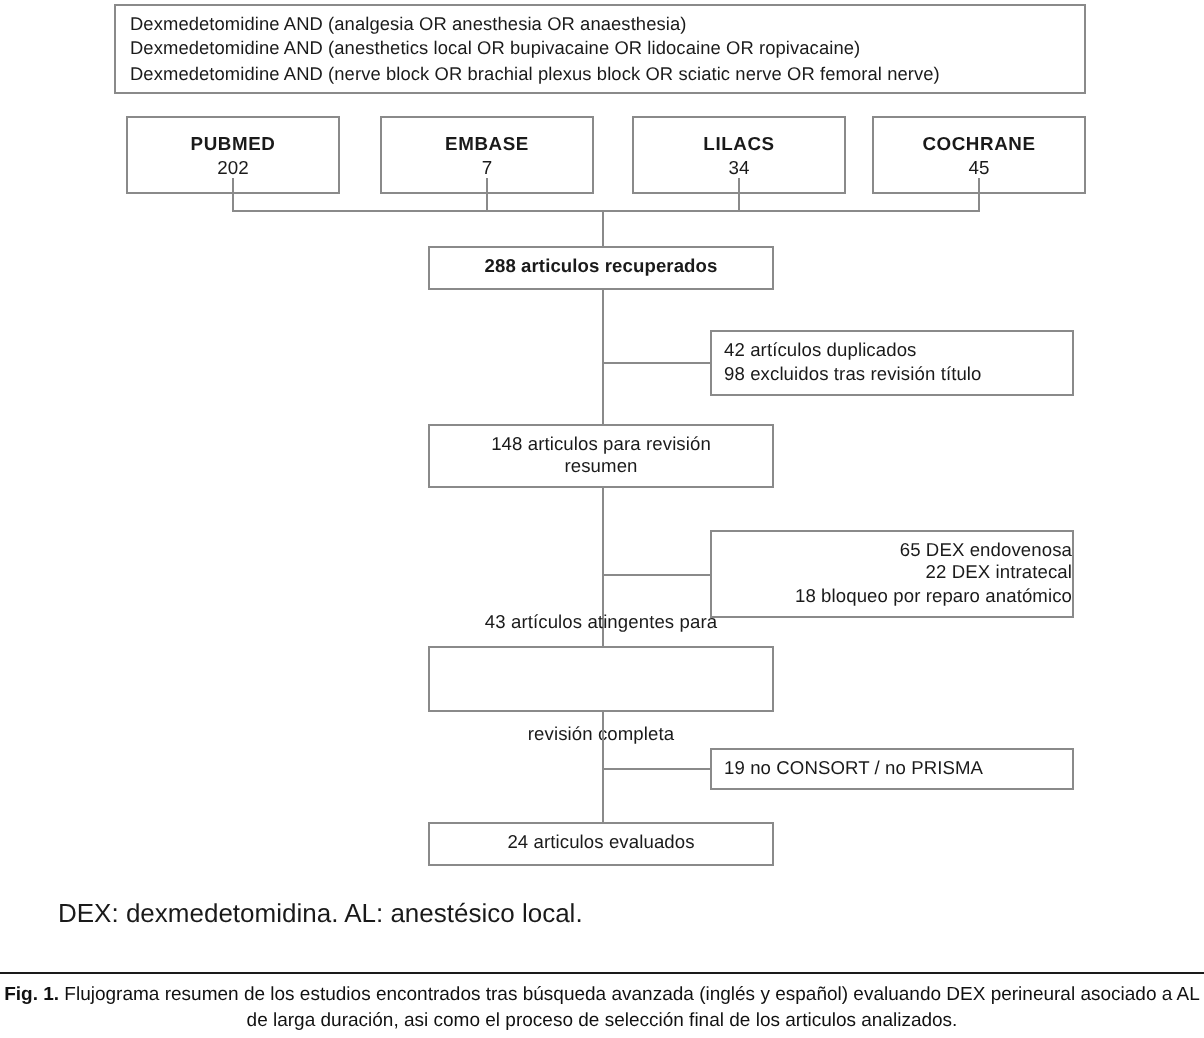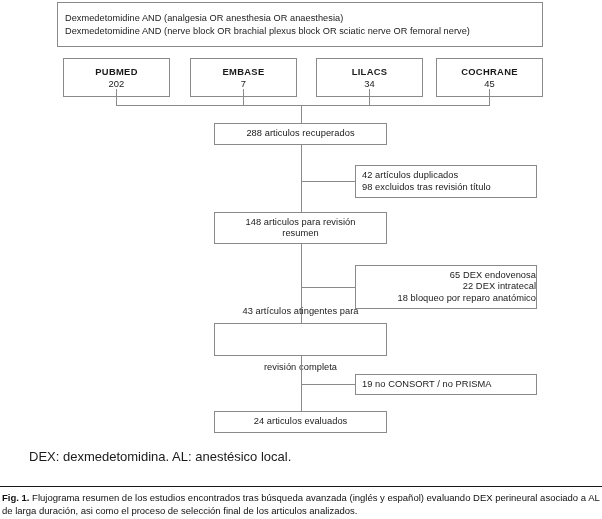--- a/index.html
+++ b/index.html
@@ -77,21 +77,21 @@
     line-height: 11.5px;
   }
   #db-pubmed   { left: 63px; }
   #db-embase   { left: 190px; }
   #db-lilacs   { left: 316px; }
   #db-cochrane { left: 436px; }
 
   
   #box-retrieved {
     left: 214px; top: 123px;
-    width: 173px; height: 22px;
+    width: 173px; height: 22px; font-weight: bold;
   }
   #box-abstract {
     left: 214px; top: 212px;
     width: 173px; height: 32px;
   }
   #box-fulltext {
     left: 214px; top: 323px;
     width: 173px; height: 33px; gap: 44px;
   }
   #box-evaluated {
@@ -150,33 +150,34 @@
     background: #1a1a1a;
   }
   #figure-caption {
     position: absolute;
     left: 2px;
     top: 492px;
     width: 598px;
     font-size: 9.5px;
     line-height: 12.6px;
     color: #111111;
-    text-align: left;
+    text-align: center;
   }
   #figure-caption .figlabel {
     font-weight: bold;
   }
 </style>
 </head>
 <body>
 
 <div id="canvas">
 
   <div class="box" id="query-box">
     <div class="qline">Dexmedetomidine AND (analgesia OR anesthesia OR anaesthesia)</div>
+    <div class="qline">Dexmedetomidine AND (anesthetics local OR bupivacaine OR lidocaine OR ropivacaine)</div>
     <div class="qline">Dexmedetomidine AND (nerve block OR brachial plexus block OR sciatic nerve OR femoral nerve)</div>
   </div>
 
   <div class="box db-box" id="db-pubmed">
     <div class="db-name">PUBMED</div>
     <div class="db-count">202</div>
   </div>
   <div class="box db-box" id="db-embase">
     <div class="db-name">EMBASE</div>
     <div class="db-count">7</div>

